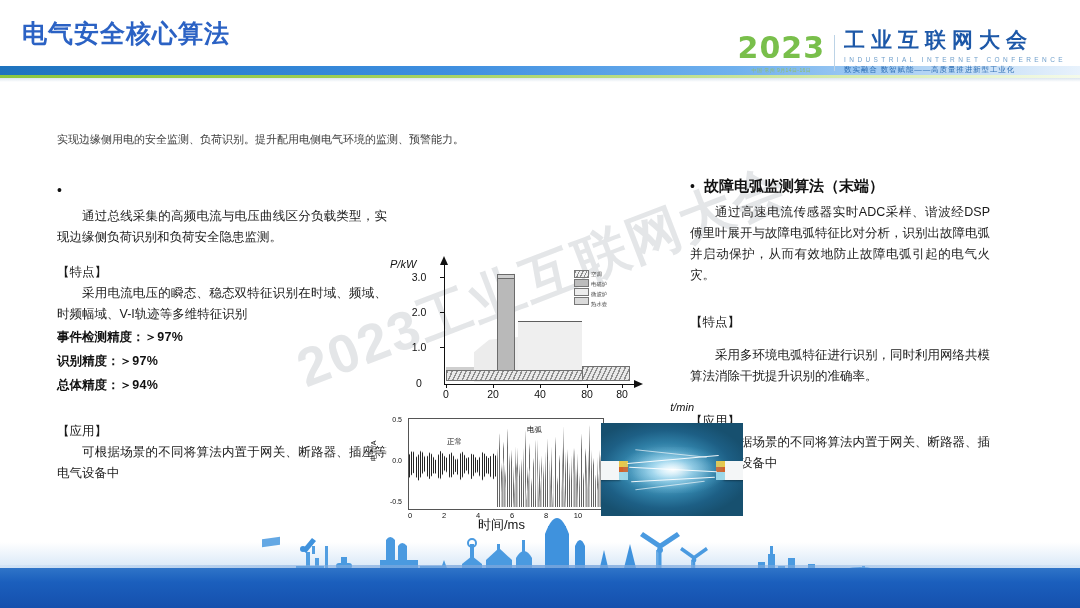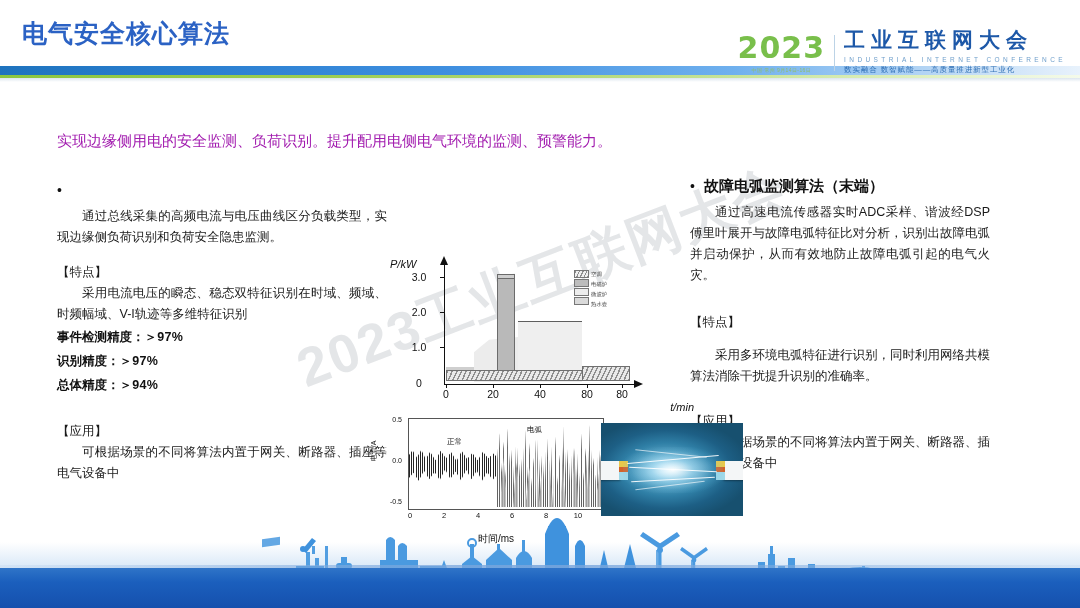--- a/index.html
+++ b/index.html
@@ -50,21 +50,21 @@
   .logo-en{
     font-size:6.5px;color:#6f9fcb;letter-spacing:3.4px;margin-top:2px;white-space:nowrap;
   }
   .logo-tag{
     font-size:7.5px;color:#2f6fb5;letter-spacing:.9px;margin-top:2px;white-space:nowrap;
   }
 
   
   .intro{
     position:absolute;left:57px;top:132px;
-    font-size:15px;color:#a21caf;white-space:nowrap;
+    font-size:11px;color:#404040;white-space:nowrap;
   }
 
   
   .col{position:absolute;}
   .col-left{left:57px;top:180px;width:330px;}
   .col-right{left:690px;top:176px;width:300px;}
 
   .bullet-head{display:flex;align-items:flex-start;}
   .bullet-dot{
     display:inline-block;width:14px;flex:0 0 14px;
@@ -158,21 +158,21 @@
   
   .chart-wave{position:absolute;left:372px;top:412px;width:250px;height:120px;}
   .cw-frame{
     position:absolute;left:36px;top:6px;width:196px;height:92px;
     border:1px solid #555;background:#fff;box-sizing:border-box;overflow:hidden;
   }
   .cw-ylab{
     position:absolute;left:-8px;top:34px;font-size:7px;color:#111;
     transform:rotate(-90deg);transform-origin:center;white-space:nowrap;
   }
-  .cw-xlab{position:absolute;left:106px;top:120px;font-size:10px;color:#111;white-space:nowrap;}
+  .cw-xlab{position:absolute;left:106px;top:104px;font-size:13px;color:#111;white-space:nowrap;}
   .cw-yt{position:absolute;font-size:7px;color:#111;text-align:right;width:28px;left:2px;}
   .cw-xt{position:absolute;font-size:7.5px;color:#111;text-align:center;width:16px;top:99px;}
   .cw-ann{position:absolute;font-size:7.5px;color:#111;}
   .cw-normal{
     position:absolute;left:0;top:30px;width:88px;height:33px;
     background:repeating-linear-gradient(90deg,#111 0 1px,#fff 1px 2.2px);
     opacity:.92;
     clip-path:polygon(0 18%,4% 4%,9% 26%,14% 2%,19% 30%,24% 8%,30% 34%,36% 5%,42% 28%,48% 10%,54% 36%,60% 6%,66% 30%,72% 12%,78% 34%,84% 8%,90% 28%,96% 14%,100% 24%,100% 78%,95% 94%,89% 70%,83% 96%,77% 66%,71% 92%,65% 64%,59% 95%,53% 68%,47% 90%,41% 62%,35% 94%,29% 70%,23% 92%,17% 66%,11% 96%,5% 72%,0 88%);
   }
   .cw-arc{

